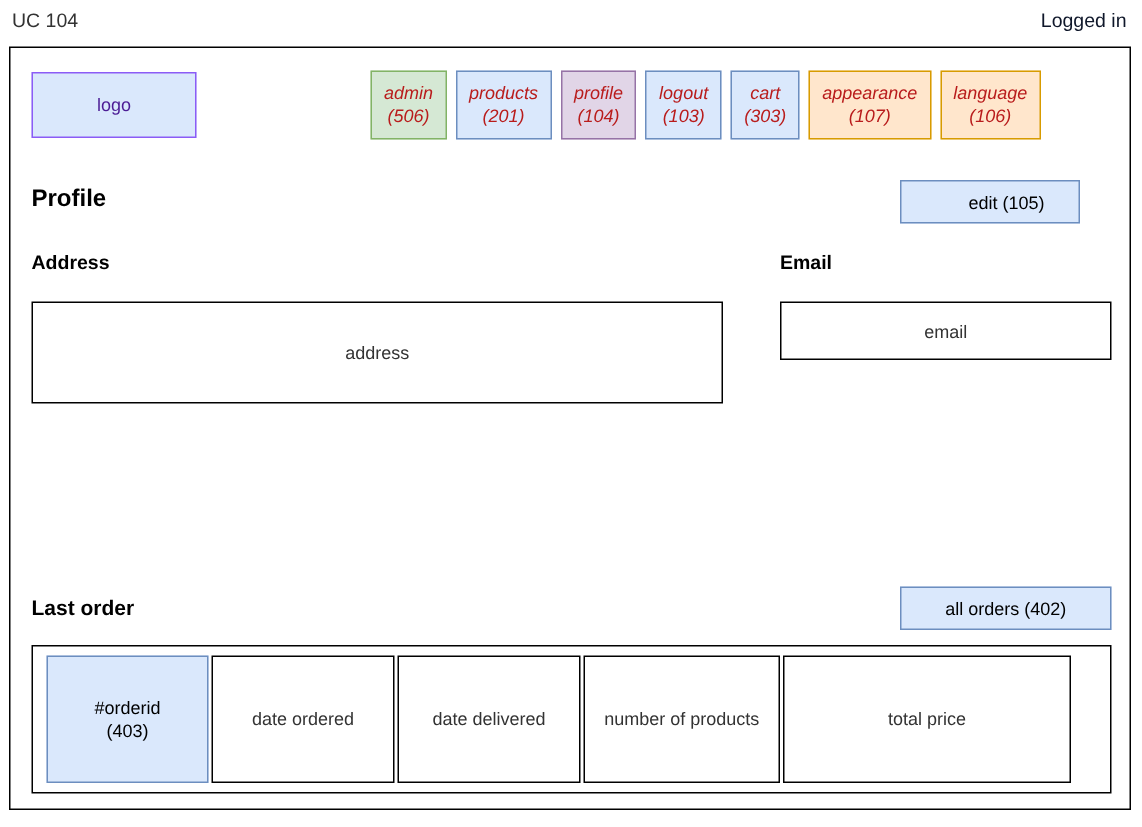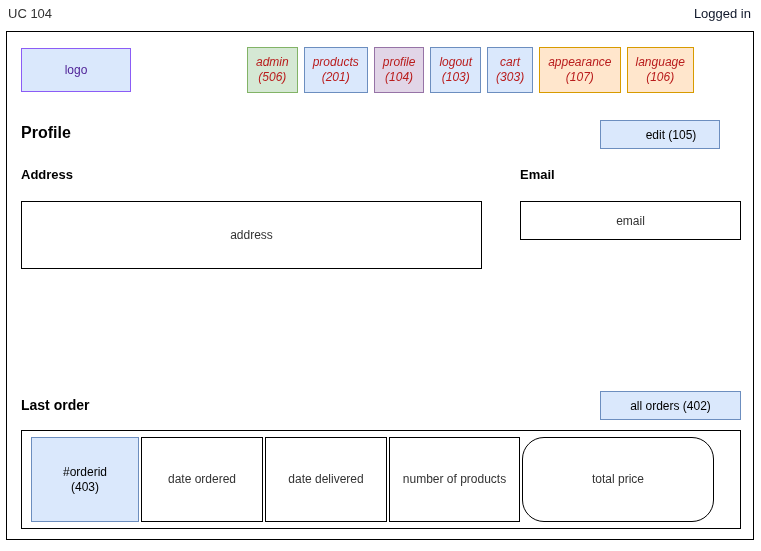--- a/index.html
+++ b/index.html
@@ -206,21 +206,21 @@
   .order-cell.highlight {
     background: #dae8fc;
     border-color: #6c8ebf;
     color: #000000;
     cursor: pointer;
   }
   .c1 { width: 108px; }
   .c2 { width: 122px; }
   .c3 { width: 122px; text-align: center; }
   .c4 { width: 131px; }
-  .c5 { width: 192px; border-radius: 22px; }
+  .c5 { width: 192px; }
 </style>
 </head>
 <body>
 
 <div class="topbar">
   <div class="uc-label">UC 104</div>
   <div class="logged-in">Logged in</div>
 </div>
 
 <div class="frame"></div>

